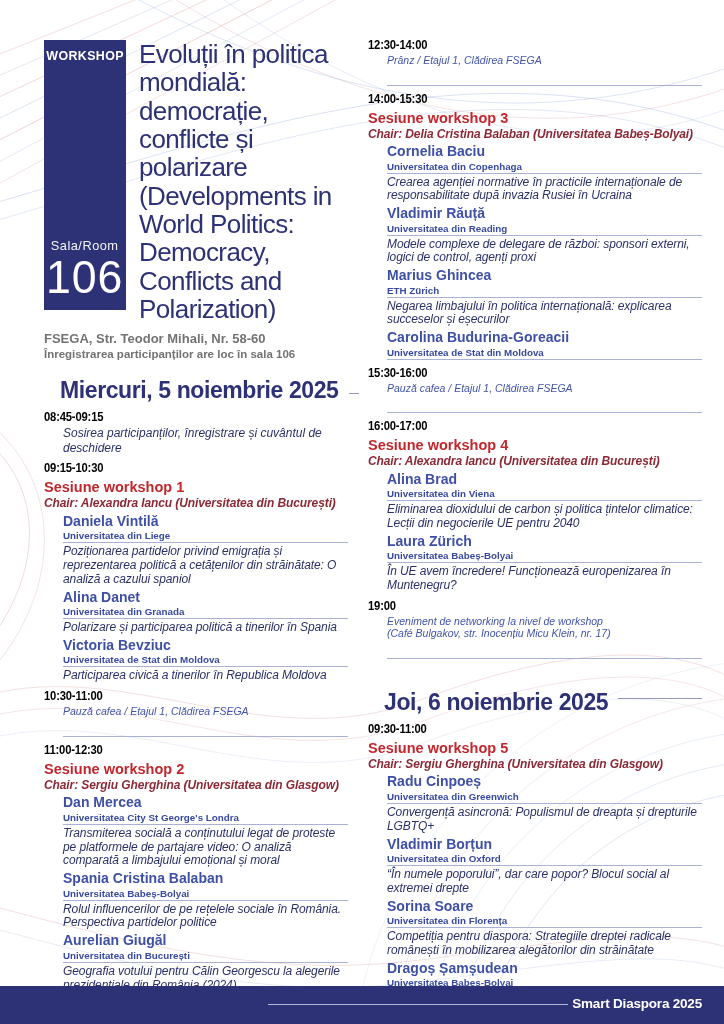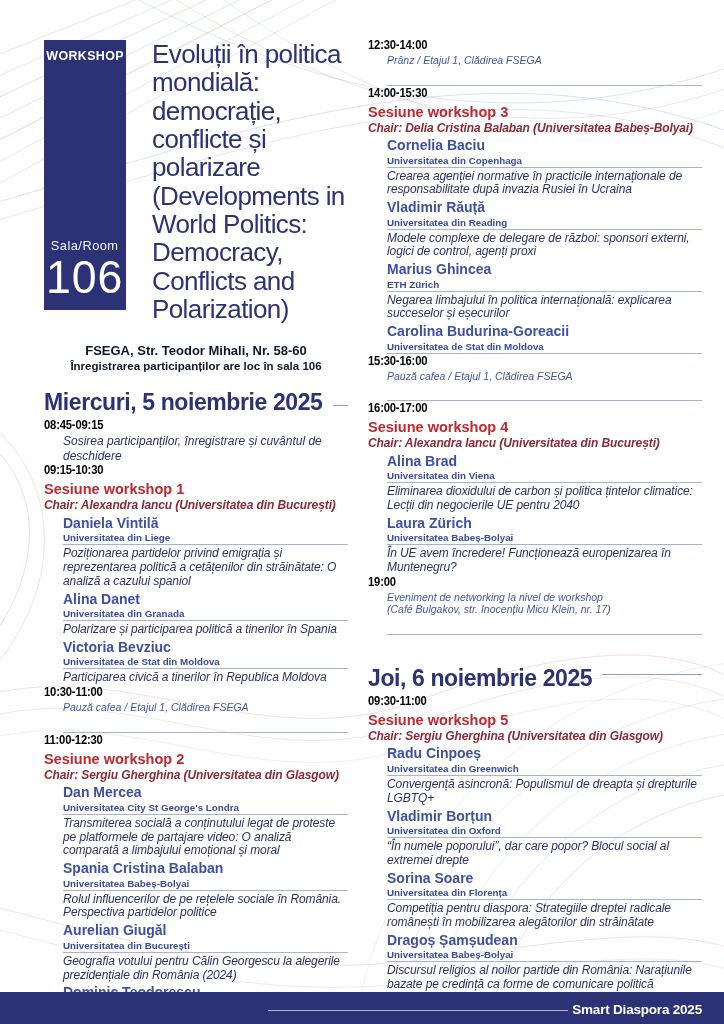--- a/index.html
+++ b/index.html
@@ -7,65 +7,65 @@
     position:relative;width:724px;height:1024px;background:#ffffff;
     font-family:"Liberation Sans", sans-serif;overflow:hidden;margin:0 auto;
     color:#2d3175;
   }
   .bg{position:absolute;inset:0;pointer-events:none;}
   
   .col{position:absolute;top:0;}
   .col-left{left:44px;width:304px;top:40px;}
   .col-right{left:368px;width:334px;top:36px;}
   
-  .header{display:flex;gap:26px;}
+  .header{display:flex;gap:13px;}
   .room-box{
     width:82px;min-width:82px;height:270px;background:#2d3175;color:#fff;
     display:flex;flex-direction:column;align-items:center;box-sizing:border-box;
     padding:8px 2px 10px 2px;
   }
   .ws-label{font-size:13.5px;font-weight:bold;letter-spacing:.4px;white-space:nowrap;
     transform:scaleX(.92);transform-origin:center;}
   .room-label{margin-top:auto;font-size:13.5px;font-weight:400;letter-spacing:.5px;
     transform:scaleX(.95);opacity:.95;}
   .room-number{font-size:47px;font-weight:400;line-height:1.0;letter-spacing:1px;
     transform:scaleX(.95);}
   .main-title{
     margin:0;font-size:26px;line-height:1.09;font-weight:400;color:#2d3175;
     letter-spacing:-0.6px;width:226px;
   }
-  .address{margin-top:20px;color:#0f172a;text-align:center;}
+  .address{margin-top:8px;color:#737373;}
   .addr1{font-weight:bold;font-size:13px;line-height:15px;}
   .addr2{font-weight:bold;font-size:11.5px;line-height:14px;margin-top:1px;}
   
   .day{display:flex;align-items:baseline;font-size:23px;font-weight:bold;
-    color:#2d3175;margin:16px 0 2px 0;letter-spacing:-0.4px;white-space:nowrap;}
+    color:#2d3175;margin:16px 0 2px 16px;letter-spacing:-0.4px;white-space:nowrap;}
   .day::after{content:"";flex:1;border-bottom:1.5px solid rgba(45,49,117,.5);
     margin-left:10px;transform:translateY(-4px);min-width:10px;}
   .day-joi{margin-top:30px;align-items:center;}
   
   .time{font-weight:bold;font-size:12.5px;line-height:14px;color:#000;
-    letter-spacing:-0.2px;}
+    margin-top:6px;letter-spacing:-0.2px;}
   .time .tinner{display:inline-block;transform:scaleX(.9);transform-origin:left;}
   .note{font-style:italic;color:#2b3168;font-size:12px;line-height:14.5px;
     margin:2px 0 0 19px;}
   .session{color:#c1272d;font-weight:bold;font-size:14.5px;line-height:16px;
     margin:4px 0 0 0;}
   .chair{color:#8b2a36;font-weight:bold;font-style:italic;font-size:12px;
     line-height:13.5px;margin-top:2px;letter-spacing:-0.1px;}
   .talk{margin:3px 0 0 19px;}
   .speaker{color:#3e50a6;font-weight:bold;font-size:14px;line-height:15.5px;}
   .affil{color:#3849a0;font-weight:bold;font-size:9.8px;line-height:11px;
     border-bottom:1px solid #a9b2d4;padding-bottom:1px;margin-top:1px;}
   .paper{font-style:italic;color:#2b3168;font-size:12px;line-height:13.8px;
     margin-top:2px;letter-spacing:-0.1px;}
   .break{margin:2px 0 0 19px;font-style:italic;color:#4254a9;font-size:10.5px;
     line-height:12.5px;border-bottom:1px solid #a9b2d4;padding-bottom:18px;}
   
-  .footer{position:absolute;left:0;right:0;bottom:0;height:32px;background:#2d3175;}
+  .footer{position:absolute;left:0;right:0;bottom:0;height:38px;background:#2d3175;}
   .footer-line{position:absolute;left:268px;top:18px;width:300px;height:1px;
     background:rgba(210,215,235,.8);}
   .footer-brand{position:absolute;right:22px;top:10px;color:#fff;font-weight:bold;
     font-size:13.5px;letter-spacing:-0.2px;}
 </style>
 </head>
 <body>
 
 <div class="page">
 

